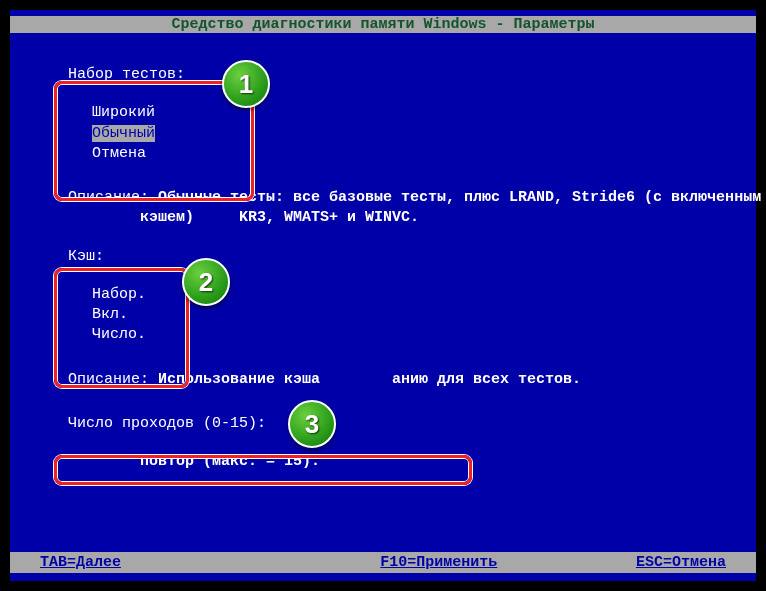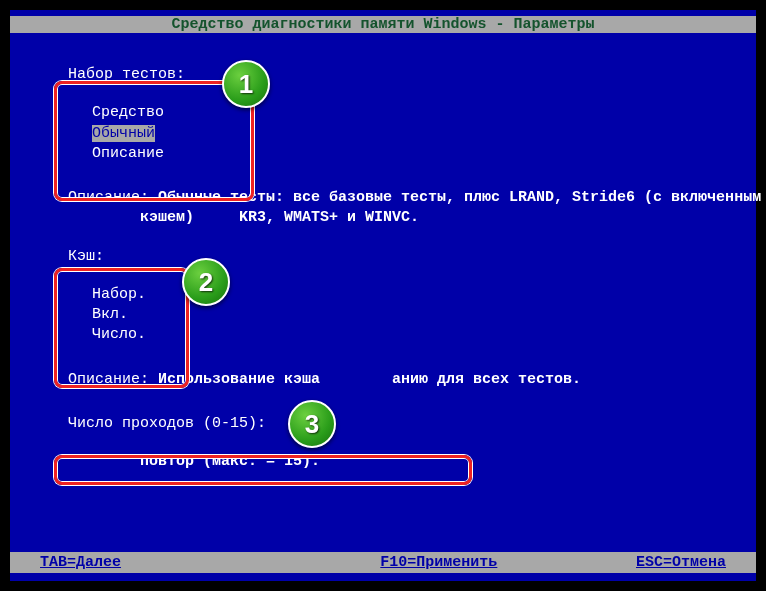--- a/index.html
+++ b/index.html
@@ -99,23 +99,23 @@
 <div class="screen">
   <div class="titlebar">
     <span>Средство диагностики памяти Windows - Параметры</span>
   </div>
 
   <div class="content">
 
     <div class="spacer-md"></div>
     <div class="line indent">Набор тестов:</div>
     <div class="spacer-sm"></div>
-    <div class="line indent-opt"><span>Средство</span></div>
+    <div class="line indent-opt"><span>Широкий</span></div>
     <div class="line indent-opt"><span class="selected">Обычный</span></div>
-    <div class="line indent-opt"><span>Описание</span></div>
+    <div class="line indent-opt"><span>Отмена</span></div>
 
     <div class="spacer-md"></div>
     <div class="line indent"><span>Описание:</span> <span class="bold">Обычные тесты: все базовые тесты, плюс LRAND, Stride6 (с включенным</span></div>
     <div class="line indent-desc bold"><span>кэшем)</span>     <span>KR3, WMATS+ и WINVC.</span></div>
 
     <div class="spacer-sm"></div>
     <div class="line indent">Кэш:</div>
     <div class="spacer-sm"></div>
     <div class="line indent-opt">Набор.</div>
     <div class="line indent-opt">Вкл.</div>

